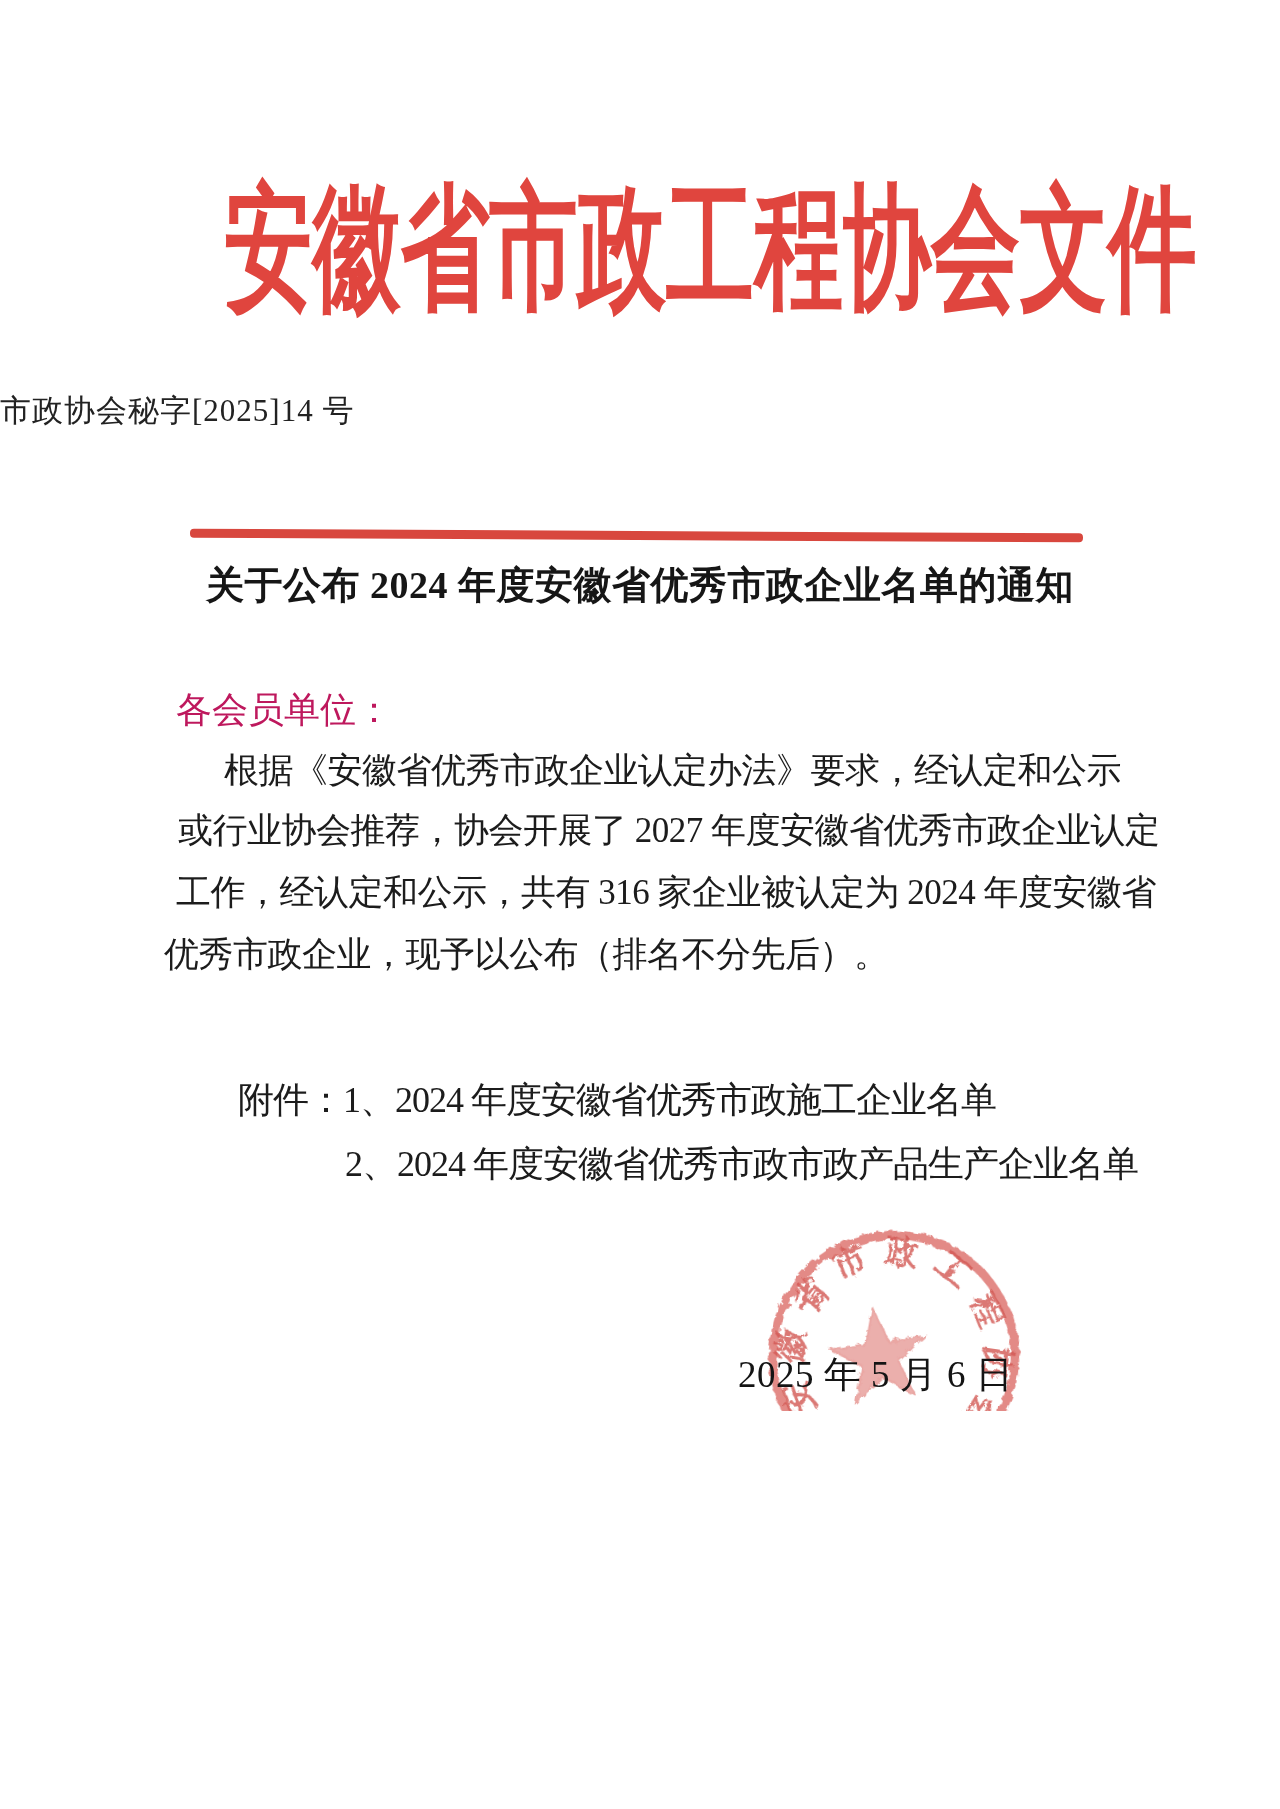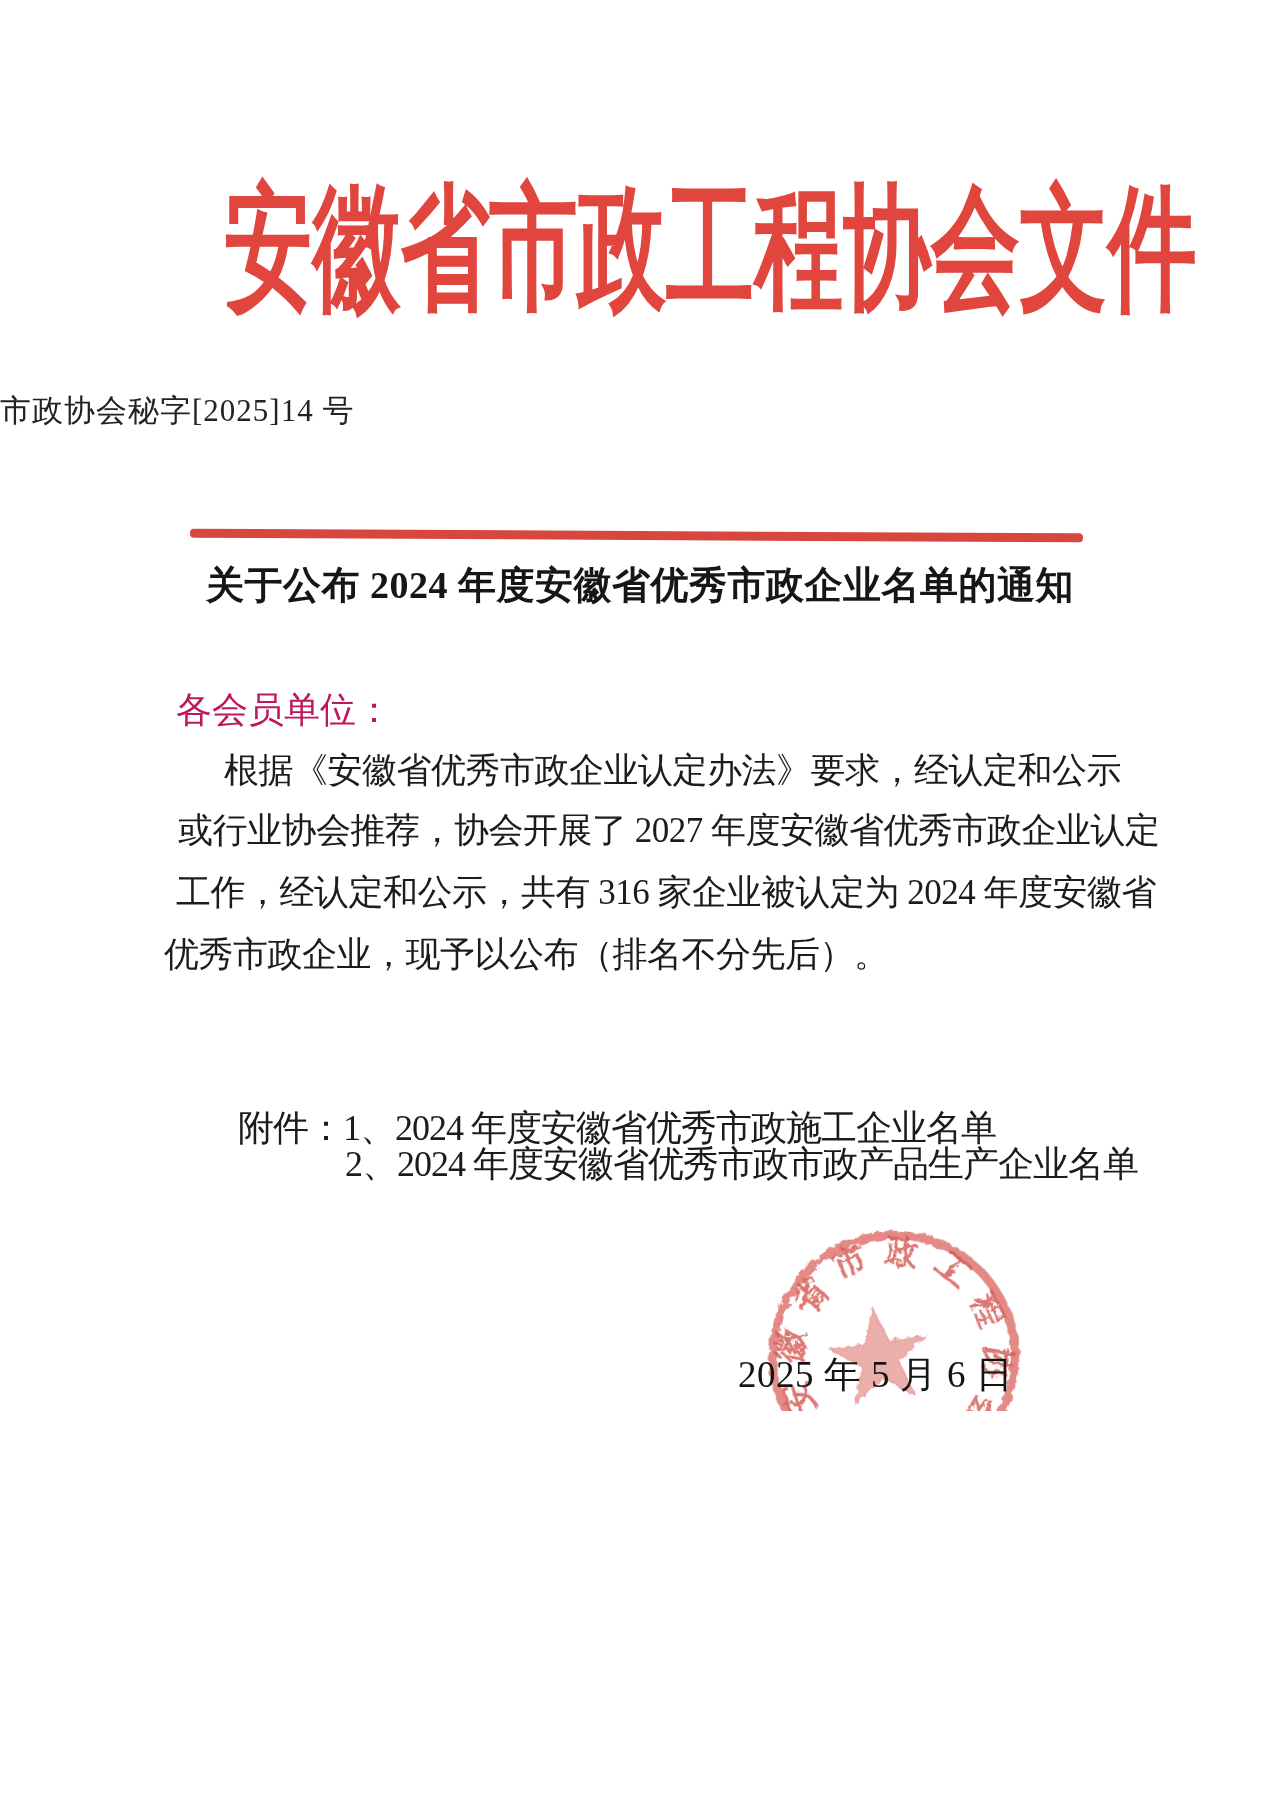--- a/index.html
+++ b/index.html
@@ -69,21 +69,21 @@
   .body-line-1 { left:178px; top:807px; }
   .body-line-2 { left:176px; top:869px; }
   .body-line-3 { left:164px; top:931px; }
   .attach-line {
     position:absolute;
     font-size:36px;
     letter-spacing:-1px;
     color:#1c1c1c;
     white-space:nowrap;
   }
-  .attach-line-1 { left:238px; top:1076px;margin-top:28px; }
+  .attach-line-1 { left:238px; top:1076px; }
   .attach-line-2 { left:345px; top:1140px; }
   .issue-date {
     position:absolute;
     left:738px; top:1350px;
     font-size:37px;
     letter-spacing:0.5px;
     color:#141414;
     z-index:3;
     white-space:nowrap;
   }

